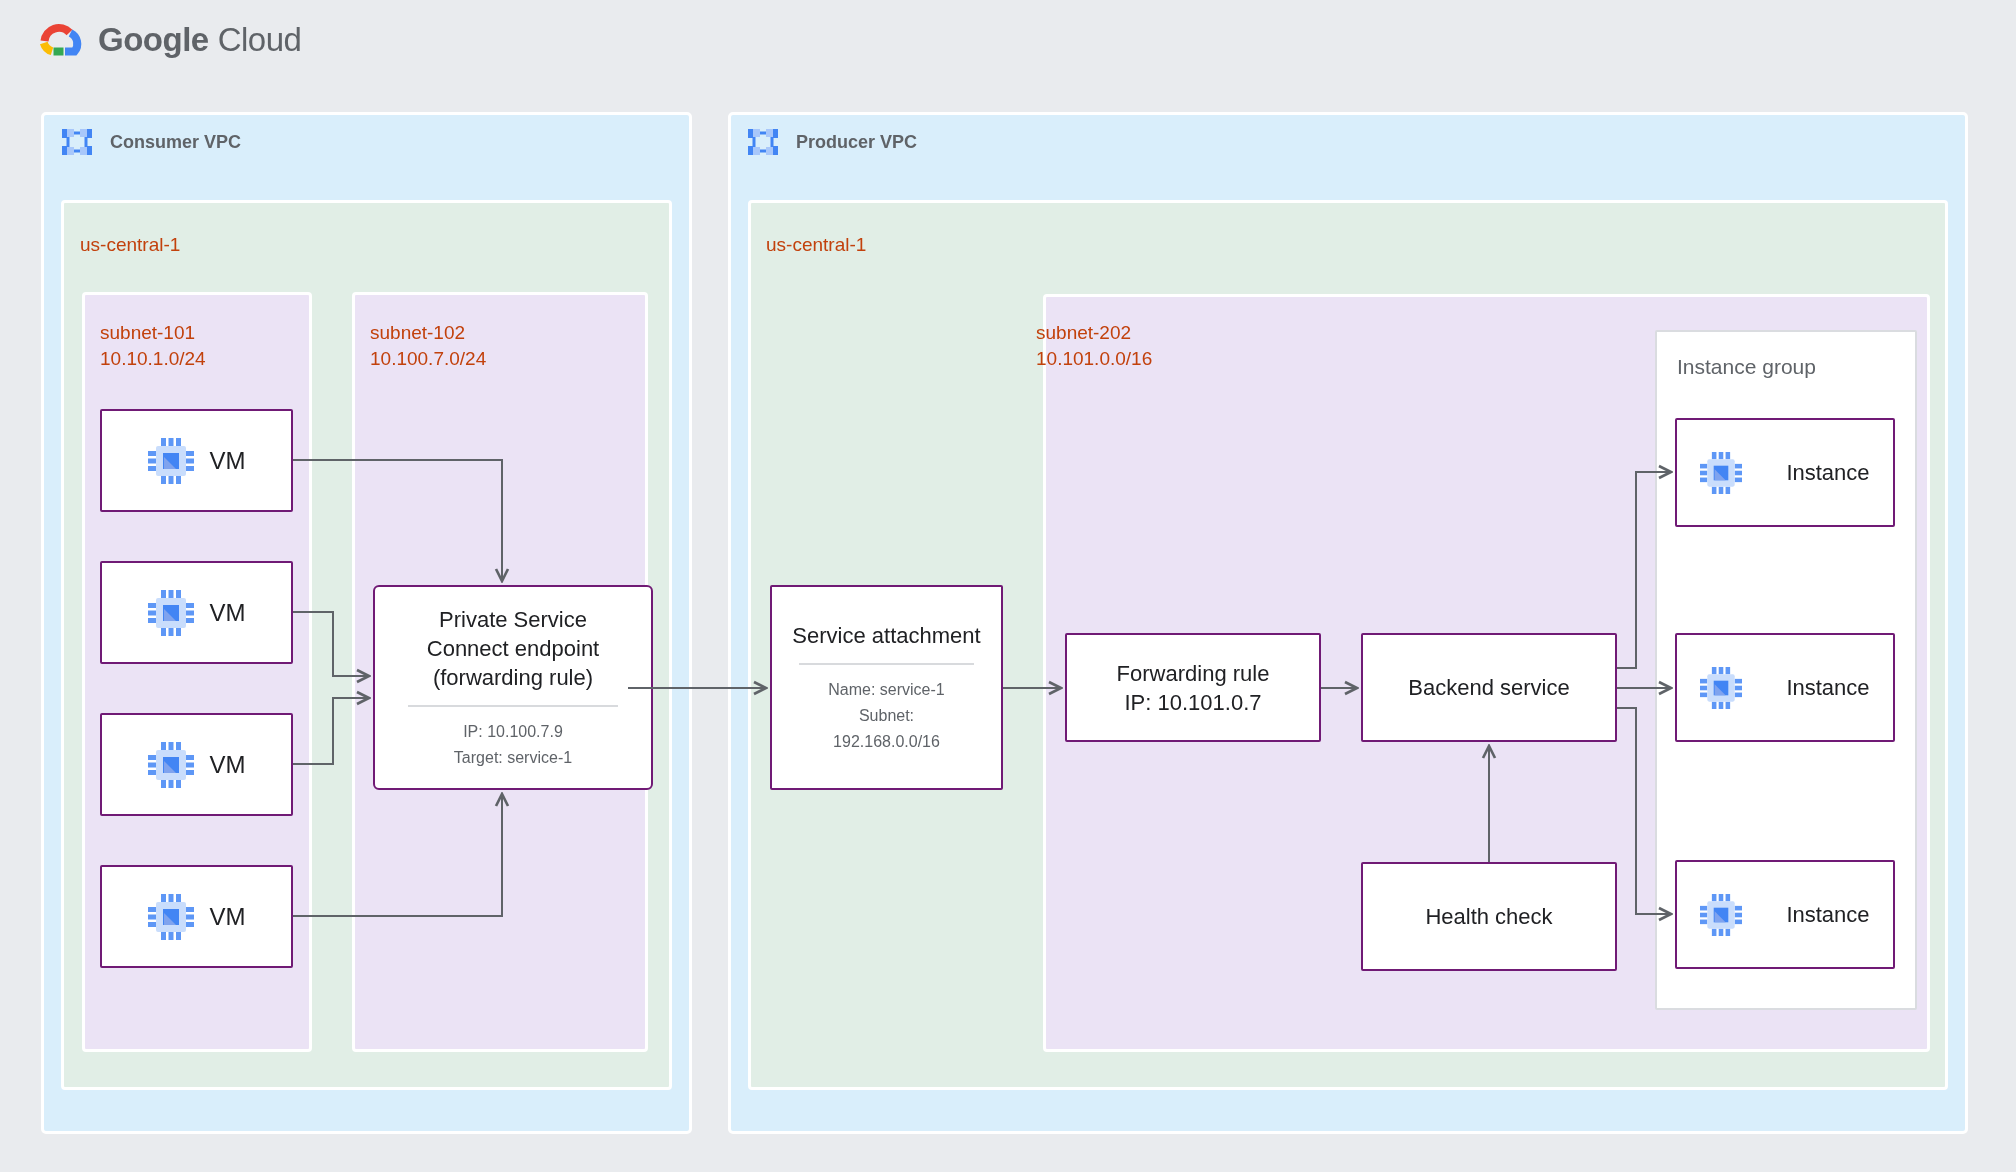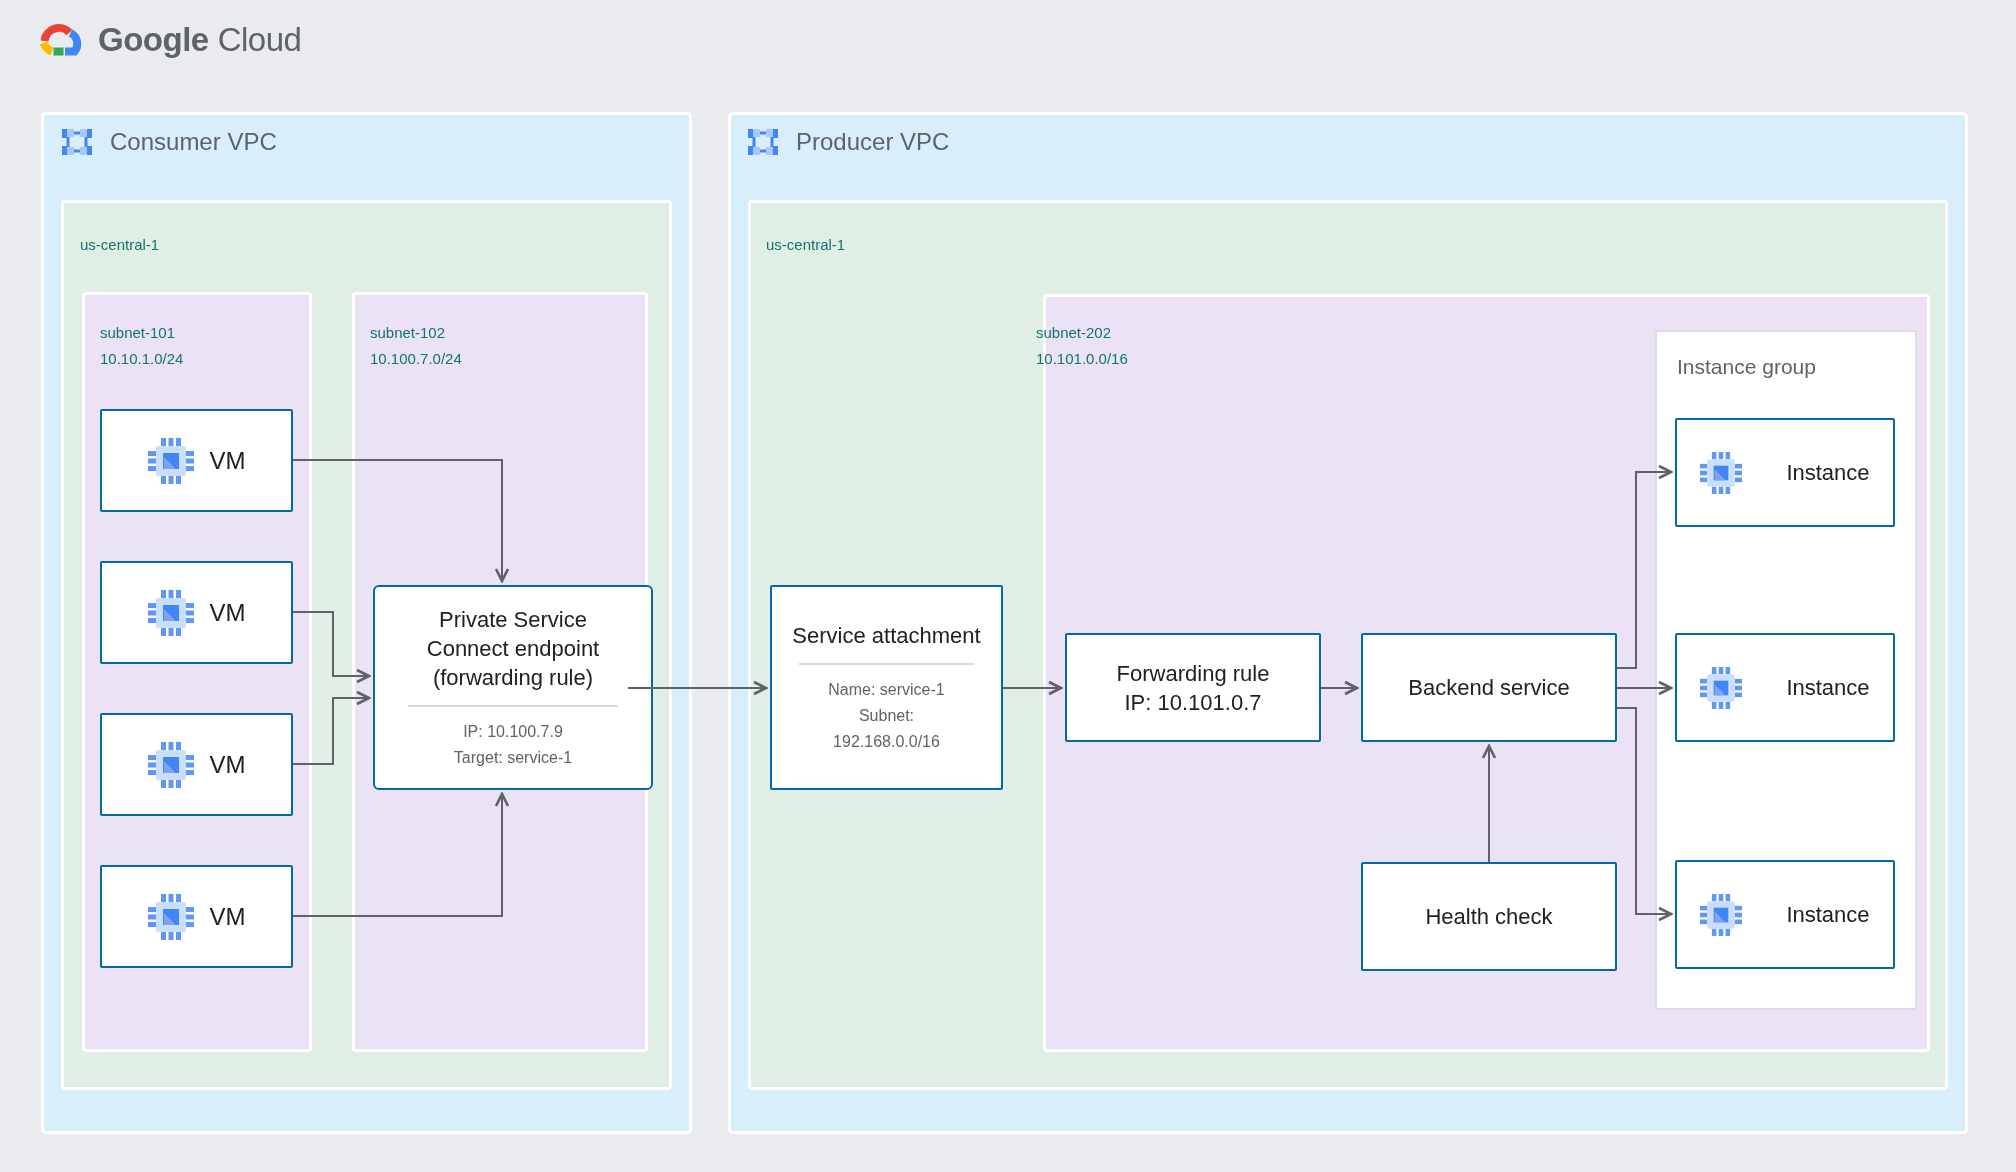--- a/index.html
+++ b/index.html
@@ -8,27 +8,27 @@
 
   
   .logo{position:absolute;left:36px;top:20px;display:flex;align-items:center;gap:12px;}
   .logo-text{font-size:33px;color:#5f6368;letter-spacing:-0.5px;}
   .logo-text .g{font-weight:600;}
   .logo-text .c{font-weight:400;margin-left:9px;}
 
   
   .vpc{position:absolute;background:#d9eefb;border:3px solid #ffffff;border-radius:5px;box-sizing:border-box;}
   .vpc-head{position:absolute;display:flex;align-items:center;gap:18px;}
-  .vpc-label{font-size:24px;color:#5f6368;}
+  .vpc-label{font-size:18px;color:#5f6368;font-weight:bold;}
   .region{position:absolute;background:#e1eee6;border:3px solid #ffffff;border-radius:4px;box-sizing:border-box;}
   .subnet{position:absolute;background:#ebe3f5;border:3px solid #ffffff;border-radius:4px;box-sizing:border-box;}
-  .zone-label{position:absolute;font-size:15px;color:#0f766e;line-height:26px;white-space:pre;}
-
-  
-  .node{position:absolute;background:#ffffff;border:2px solid #0369a1;border-radius:2px;box-sizing:border-box;
+  .zone-label{position:absolute;font-size:19px;color:#c2410c;line-height:26px;white-space:pre;}
+
+  
+  .node{position:absolute;background:#ffffff;border:2px solid #701a75;border-radius:2px;box-sizing:border-box;
         display:flex;flex-direction:column;align-items:center;justify-content:center;text-align:center;}
   .node-title{font-size:22px;color:#202124;line-height:29px;}
   .node-sub{font-size:16px;color:#5f6368;line-height:26px;}
   .divider{height:2px;background:#d8dadd;width:76%;margin:13px auto 12px auto;}
   .chip-row{display:flex;align-items:center;justify-content:center;gap:16px;}
   .vm-label{font-size:24px;color:#202124;}
   .instance-label{font-size:22px;color:#202124;margin-left:28px;}
   .group-box{position:absolute;background:#ffffff;border:2px solid #dadce0;border-radius:2px;box-sizing:border-box;}
   .group-label{position:absolute;font-size:21px;color:#5f6368;}
 

